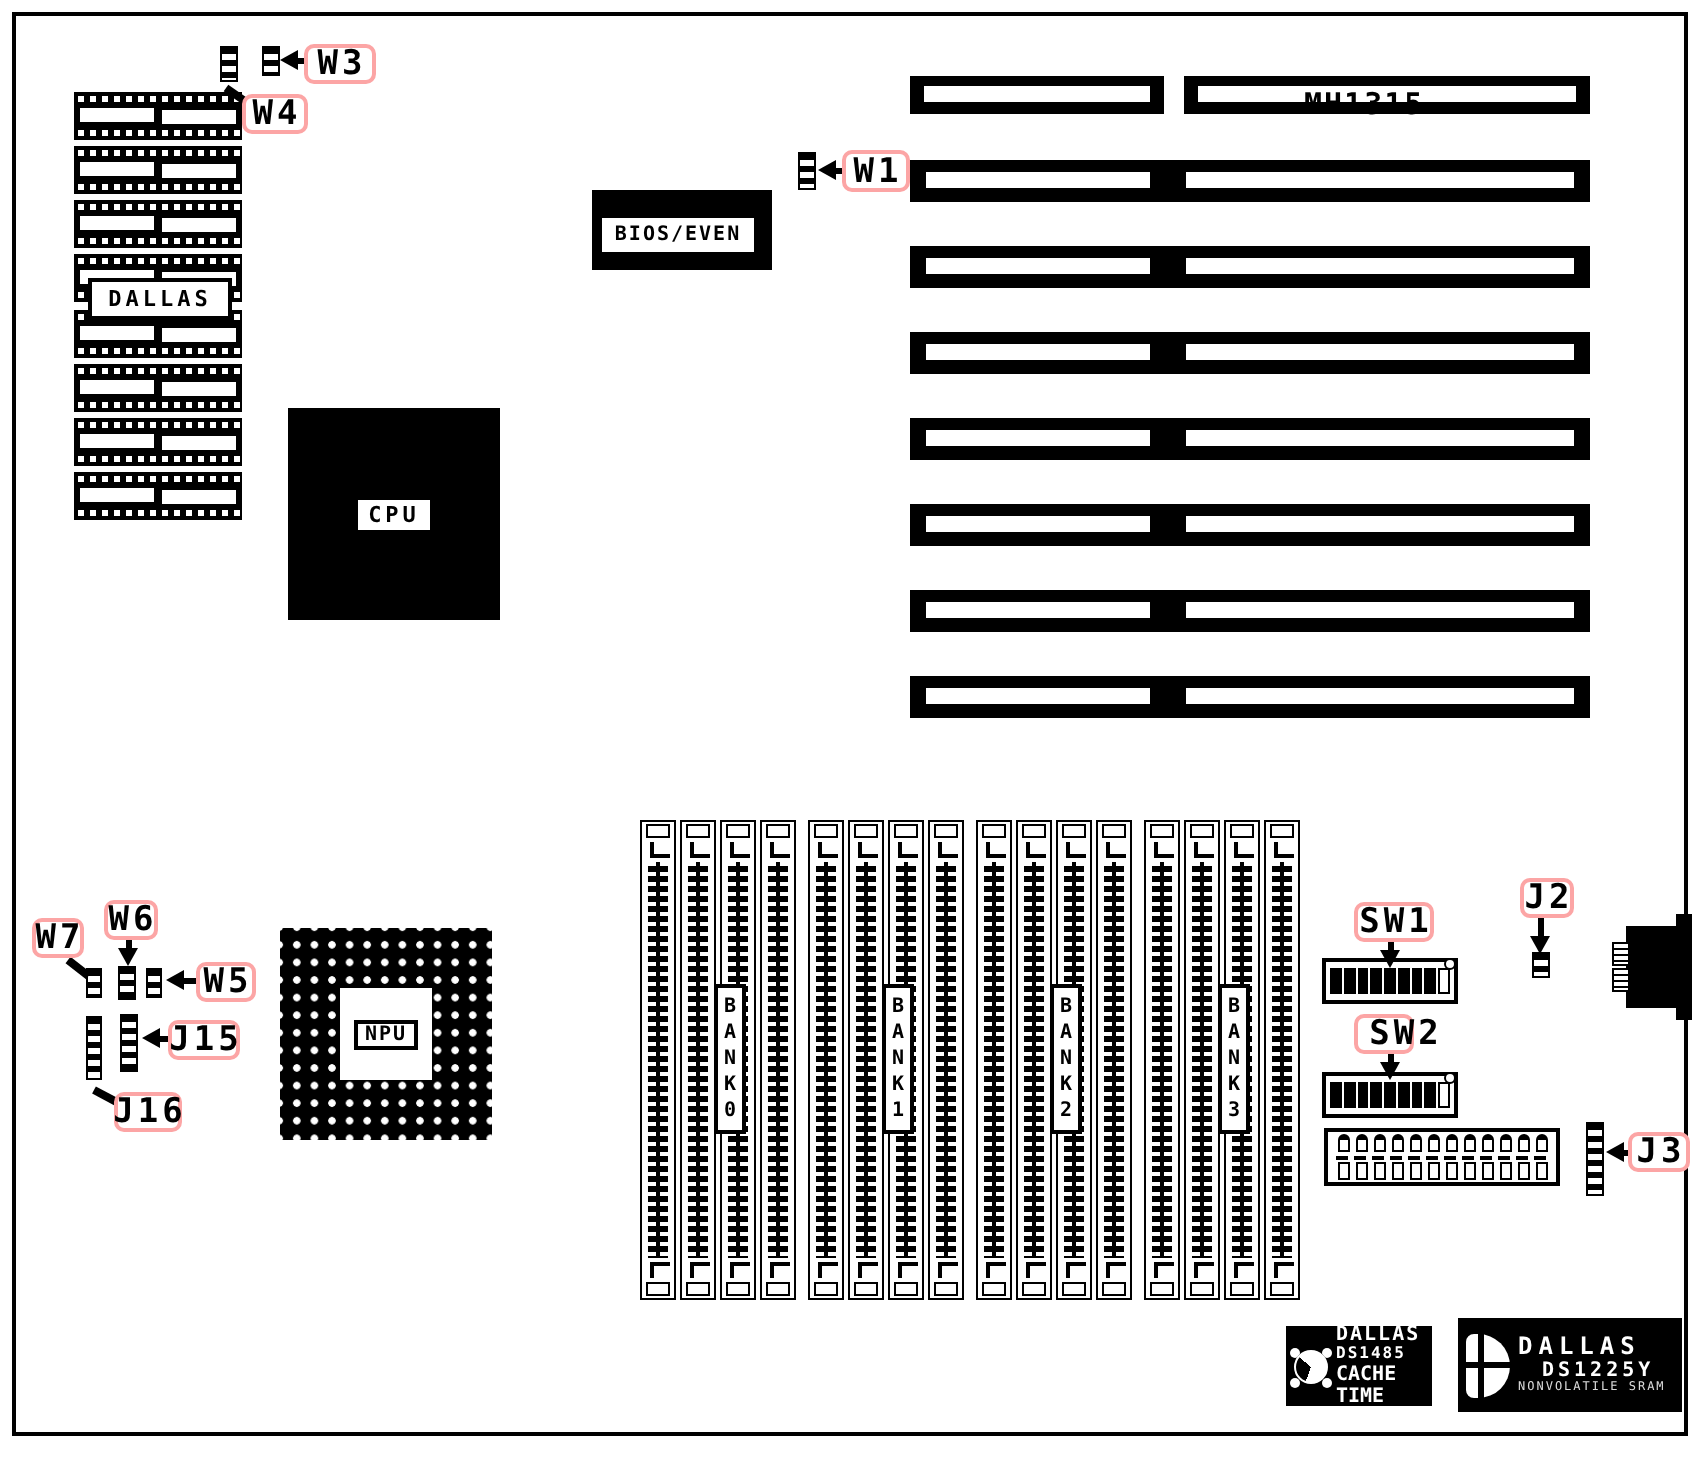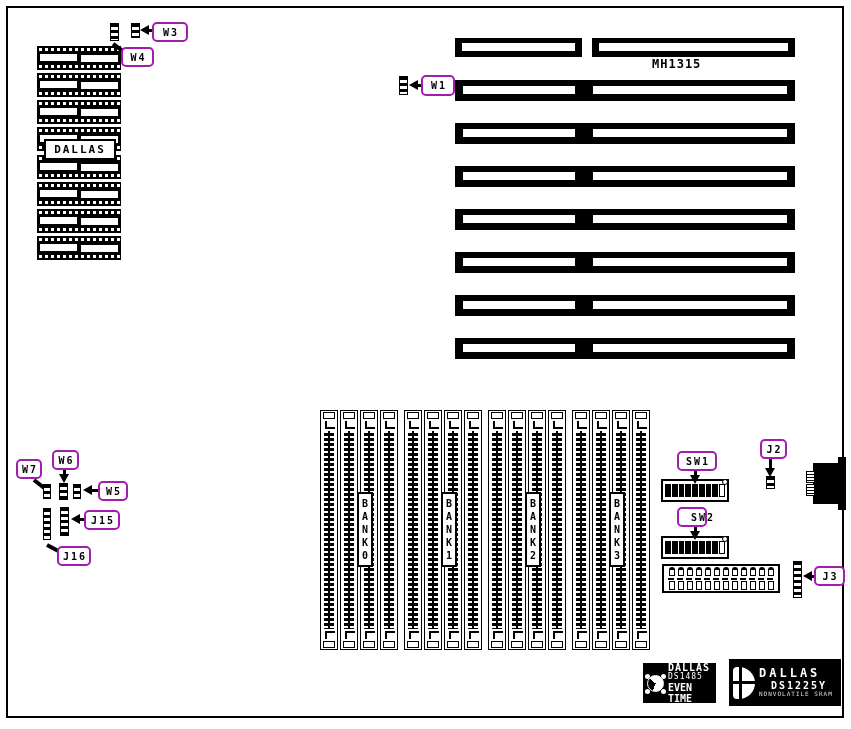--- a/index.html
+++ b/index.html
@@ -2,22 +2,22 @@
 <html><head>
 <meta charset="utf-8">
 <style>
   * { margin:0; padding:0; box-sizing:border-box; }
   html,body { background:#fff; }
   body { font-family:"DejaVu Sans Mono", monospace; color:#000; }
   #page { position:relative; width:851px; height:729px; background:#fff; overflow:hidden; }
   #board-border { position:absolute; left:6px; top:6px; width:838px; height:712px; border:2px solid #000; }
 
   
-  .callout { position:absolute; z-index:6; border:2px solid #a21caf; border-radius:5px; background:#fff;
-             font-weight:bold; font-size:10px; letter-spacing:2px; display:flex; align-items:center;
+  .callout { position:absolute; z-index:6; border:2px solid #fca5a5; border-radius:5px; background:#fff;
+             font-weight:bold; font-size:17px; letter-spacing:2px; display:flex; align-items:center;
              justify-content:center; padding:2px 2px 2px 4px; }
   .jumper { position:absolute; border:1px solid #000; z-index:2;
             background:repeating-linear-gradient(180deg,#000 0 3px,#fff 3px 6px); }
   .tri-left { position:absolute; width:0; height:0; border-top:5px solid transparent;
               border-bottom:5px solid transparent; border-right:9px solid #000; z-index:5; }
   .tri-down { position:absolute; width:0; height:0; border-left:5px solid transparent;
               border-right:5px solid transparent; border-top:9px solid #000; z-index:5; }
   .aline { position:absolute; background:#000; z-index:5; }
   .diag { transform-origin:left center; }
 
@@ -43,21 +43,21 @@
   .bios { position:absolute; left:296px; width:90px; height:40px; background:#000; }
   #bios-odd { top:46px; } #bios-even { top:95px; }
   .bios-label { position:absolute; left:3px; top:12px; right:7px; height:21px; background:#fff;
                 border:2px solid #000; font-weight:bold; font-size:10px; letter-spacing:1px;
                 display:flex; align-items:center; justify-content:center; }
 
   
   #slots { position:absolute; left:455px; top:38px; width:340px; height:322px; }
   .slotbar { position:absolute; background:#000; }
   .slotwin { position:absolute; background:#fff; }
-  #mh1315 { position:absolute; left:652px; top:57px; font-size:12px; font-weight:bold; letter-spacing:1px; }
+  #mh1315 { position:absolute; left:652px; top:43px; font-size:15px; font-weight:bold; letter-spacing:1px; }
 
   
   #simms { position:absolute; left:320px; top:410px; height:240px; display:flex; }
   .bank { position:relative; display:flex; gap:2px; margin-right:6px; }
   .simm-slot { width:18px; border:1px solid #000; background:#fff; display:flex;
                flex-direction:column; padding:1px; }
   .cap { height:7px; border:1px solid #000; margin:0 1px; }
   .hook { height:11px; position:relative; }
   .hook::before { content:""; position:absolute; left:3px; top:2px; width:8px; height:6px;
                   border:2px solid #000; border-top:none; border-right:none; }
@@ -96,21 +96,21 @@
   .din { position:absolute; left:806px; width:9px; height:12px; background:#fff; border:1px solid #000;
          background-image:repeating-linear-gradient(180deg,transparent 0 2px,#000 2px 3px); z-index:2; }
   #din1 { top:471px; } #din2 { top:484px; }
 
   
   .logo { position:absolute; background:#000; color:#fff; display:flex; align-items:center; gap:4px; padding:3px 4px; }
   #rtc-logo { left:643px; top:663px; width:73px; height:40px; }
   #nvram-logo { left:729px; top:659px; width:112px; height:47px; }
   .logo-text { display:flex; flex-direction:column; line-height:1.1; }
   .rtc-brand { font-weight:bold; font-size:10px; letter-spacing:1px; }
-  .rtc-part { font-size:8px; font-weight:normal; letter-spacing:1px; }
+  .rtc-part { font-size:8px; font-weight:bold; letter-spacing:1px; }
   .rtc-tag { font-weight:bold; font-size:10px; }
   .nv-brand { font-weight:bold; font-size:12px; letter-spacing:3px; }
   .nv-part { font-size:10px; font-weight:bold; letter-spacing:2px;padding-left:12px; }
   .nv-tag { font-size:6px; letter-spacing:1px; opacity:.85; white-space:nowrap; }
   .clock { width:17px; height:17px; border-radius:50%; flex:none;
            background:conic-gradient(from 200deg,#000 0 110deg,#fff 110deg 360deg); border:1px solid #fff;
            box-shadow:-8px -7px 0 -6px #fff, 8px -7px 0 -6px #fff, -8px 8px 0 -6px #fff, 8px 8px 0 -6px #fff; }
   .dlogo { width:22px; height:32px; background:#fff; border-radius:4px 16px 16px 4px; position:relative; flex:none; }
   .dlogo::before { content:""; position:absolute; left:6px; top:0; width:3px; height:32px; background:#000; }
   .dlogo::after { content:""; position:absolute; left:0; right:0; top:14px; height:3px; background:#000; }
@@ -220,21 +220,27 @@
   <div class="callout" id="w3-callout">
       <span>W3</span>
     </div>
   <div class="tri-left" style="left:140px;top:25px;"></div>
   <div class="aline" style="left:148px;top:29px;width:6px;height:3px;"></div>
   <div class="callout" id="w4-callout">
       <span>W4</span>
     </div>
   <div class="aline diag" style="left:113px;top:42px;width:14px;height:4px;transform:rotate(35deg);"></div>
 
-
+  <div id="cpu">
+    <div id="cpu-label">CPU</div>
+  </div>
+
+  <div class="bios" id="bios-even">
+    <div class="bios-label">BIOS/EVEN</div>
+  </div>
 
   <div class="jumper" id="w1-jumper"></div>
   <div class="callout" id="w1-callout">
       <span>W1</span>
     </div>
   <div class="tri-left" style="left:409px;top:80px;"></div>
   <div class="aline" style="left:417px;top:84px;width:6px;height:3px;"></div>
 
   <div id="slots">
       <div class="slotbar" style="left: 0px; top: 0px; width: 127px; height: 19px;">
@@ -418,20 +424,25 @@
         <div class="bank-label">
           <div>B</div>
           <div>A</div>
           <div>N</div>
           <div>K</div>
           <div>3</div>
         </div>
       </div>
     </div>
 
+  <div id="npu">
+    <div id="npu-inner">
+      <div id="npu-label">NPU</div>
+    </div>
+  </div>
 
   <div class="callout" id="w7-callout">
       <span>W7</span>
     </div>
   <div class="aline diag" style="left:34px;top:478px;width:13px;height:4px;transform:rotate(38deg);"></div>
   <div class="callout" id="w6-callout">
       <span>W6</span>
     </div>
   <div class="aline" style="left:63px;top:470px;width:3px;height:5px;"></div>
   <div class="tri-down" style="left:59px;top:474px;"></div>
@@ -535,21 +546,21 @@
       <span>J3</span>
     </div>
   <div class="tri-left" style="left:803px;top:571px;"></div>
   <div class="aline" style="left:811px;top:575px;width:4px;height:3px;"></div>
 
   <div class="logo" id="rtc-logo">
     <div class="clock"></div>
     <div class="logo-text">
       <span class="rtc-brand">DALLAS</span>
       <span class="rtc-part">DS1485</span>
-      <span class="rtc-tag">EVEN TIME</span>
+      <span class="rtc-tag">CACHE TIME</span>
     </div>
   </div>
   <div class="logo" id="nvram-logo">
     <div class="dlogo"></div>
     <div class="logo-text">
       <span class="nv-brand">DALLAS</span>
       <span class="nv-part">DS1225Y</span>
       <span class="nv-tag">NONVOLATILE SRAM</span>
     </div>
   </div>

